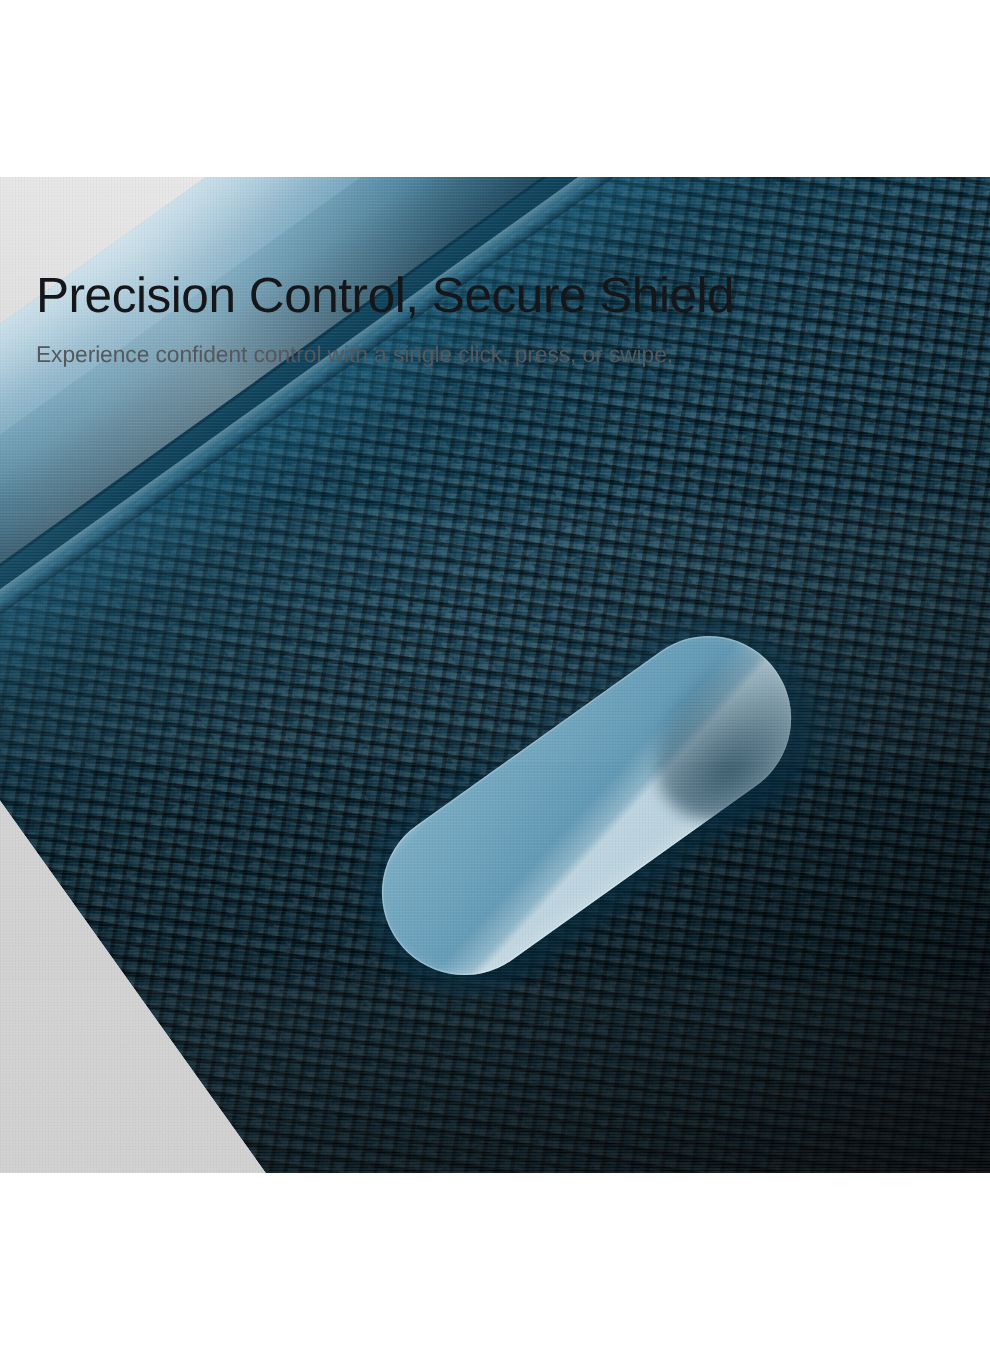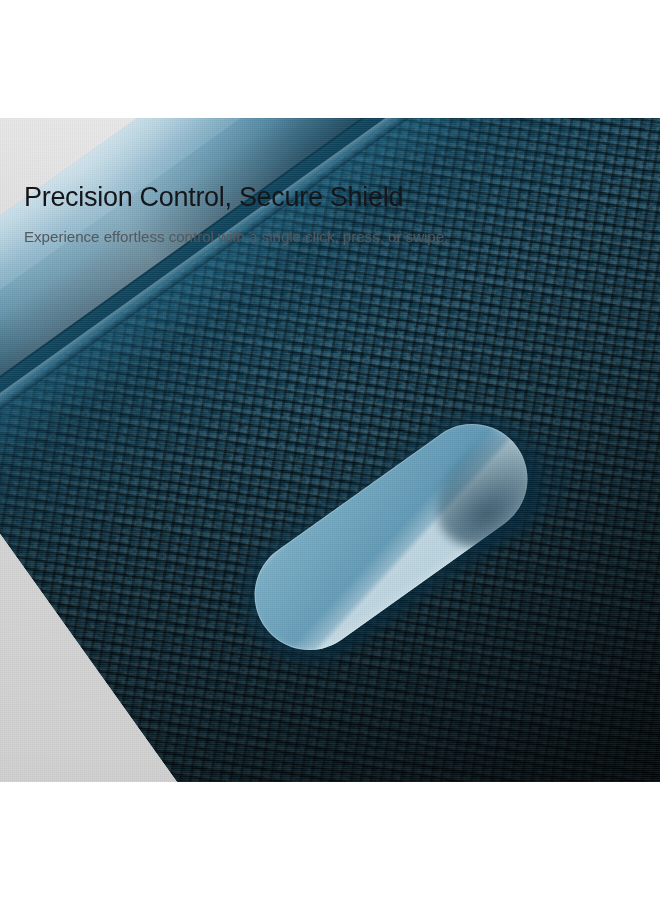--- a/index.html
+++ b/index.html
@@ -326,21 +326,21 @@
   
   .text-block {
     position: absolute;
     left: 24px;
     top: 178px;
     width: 600px;
     z-index: 20;
   }
   .headline {
     margin: 0;
-    font-size: 27px;
+    font-size: 33px;
     line-height: 38px;
     font-weight: 500;
     letter-spacing: -0.3px;
     color: #15161a;
     white-space: nowrap;
   }
   .subhead {
     margin: 10px 0 0 0;
     font-size: 15.2px;
     line-height: 21.5px;
@@ -383,17 +383,17 @@
       <div class="button-cap-shadow"></div>
 
     </div>
 
     <div class="hero-grain"></div>
   </div>
 
   <div class="text-block">
     <h1 class="headline">Precision Control, Secure Shield</h1>
     <p class="subhead">
-      <span class="subhead-line">Experience effortless control with a single click, press, or swipe,</span>
+      <span class="subhead-line">Experience confident control with a single click, press, or swipe,</span>
     </p>
   </div>
 
 </div>
 
 </body></html>

